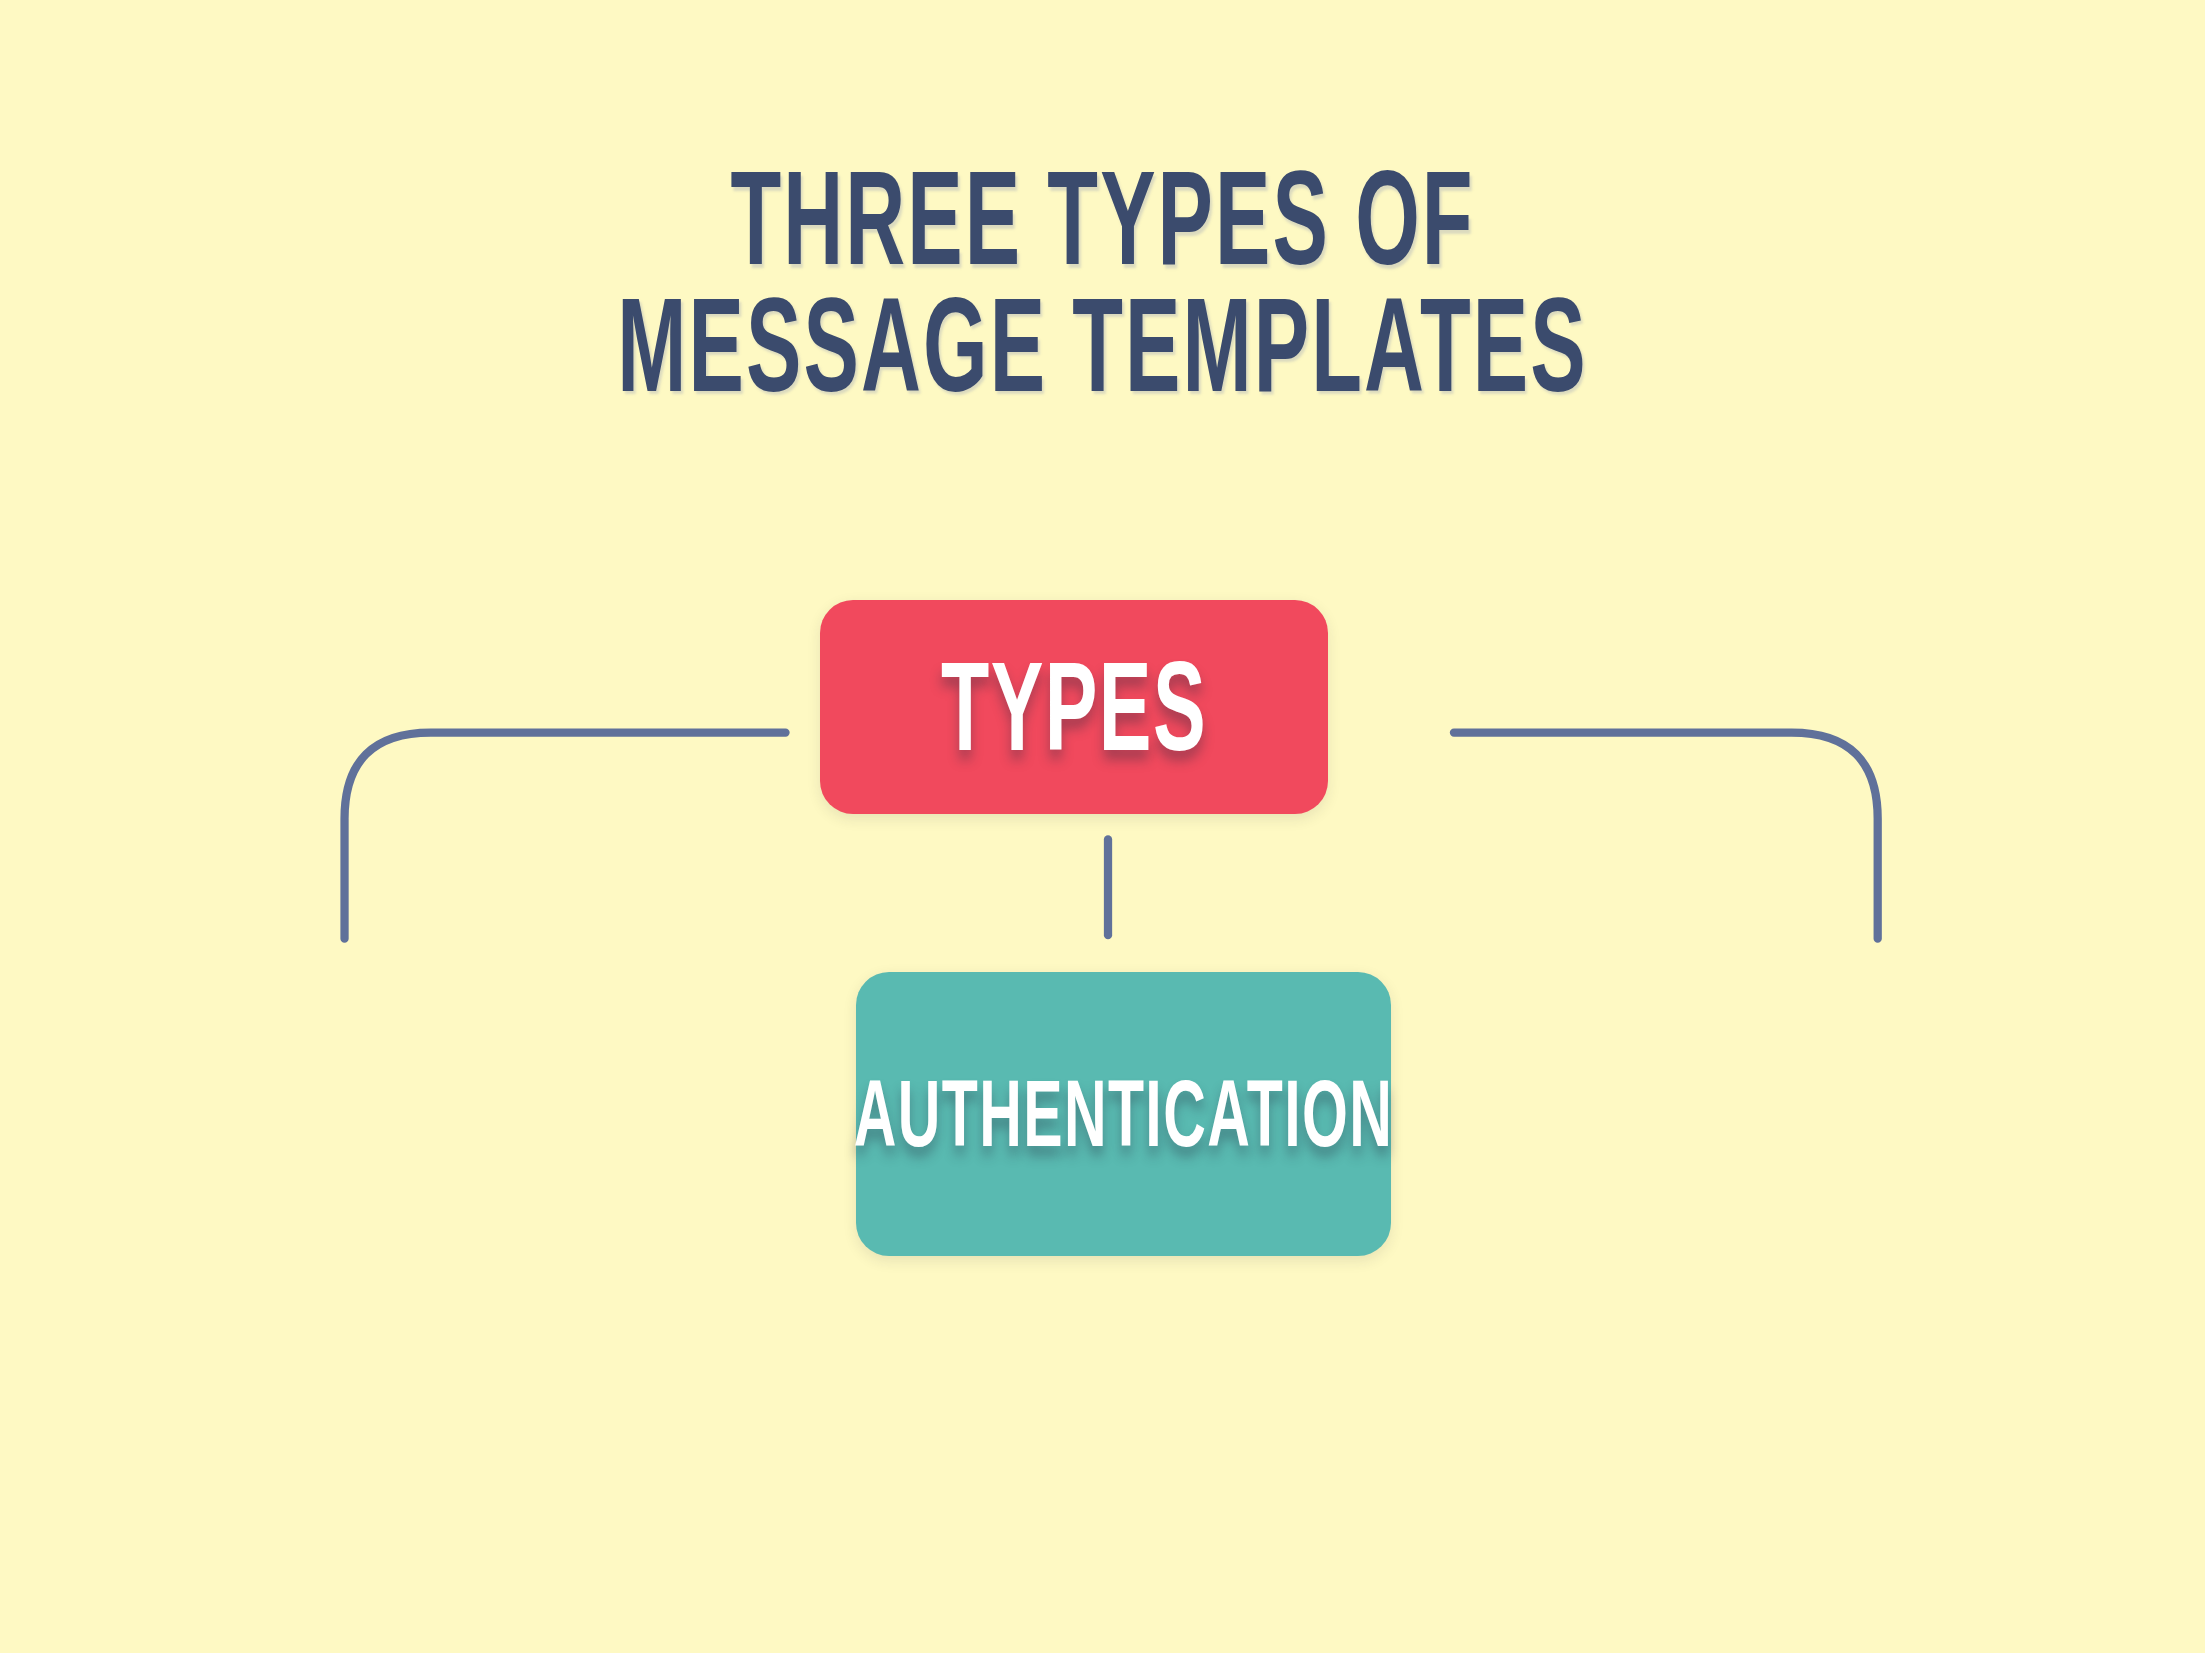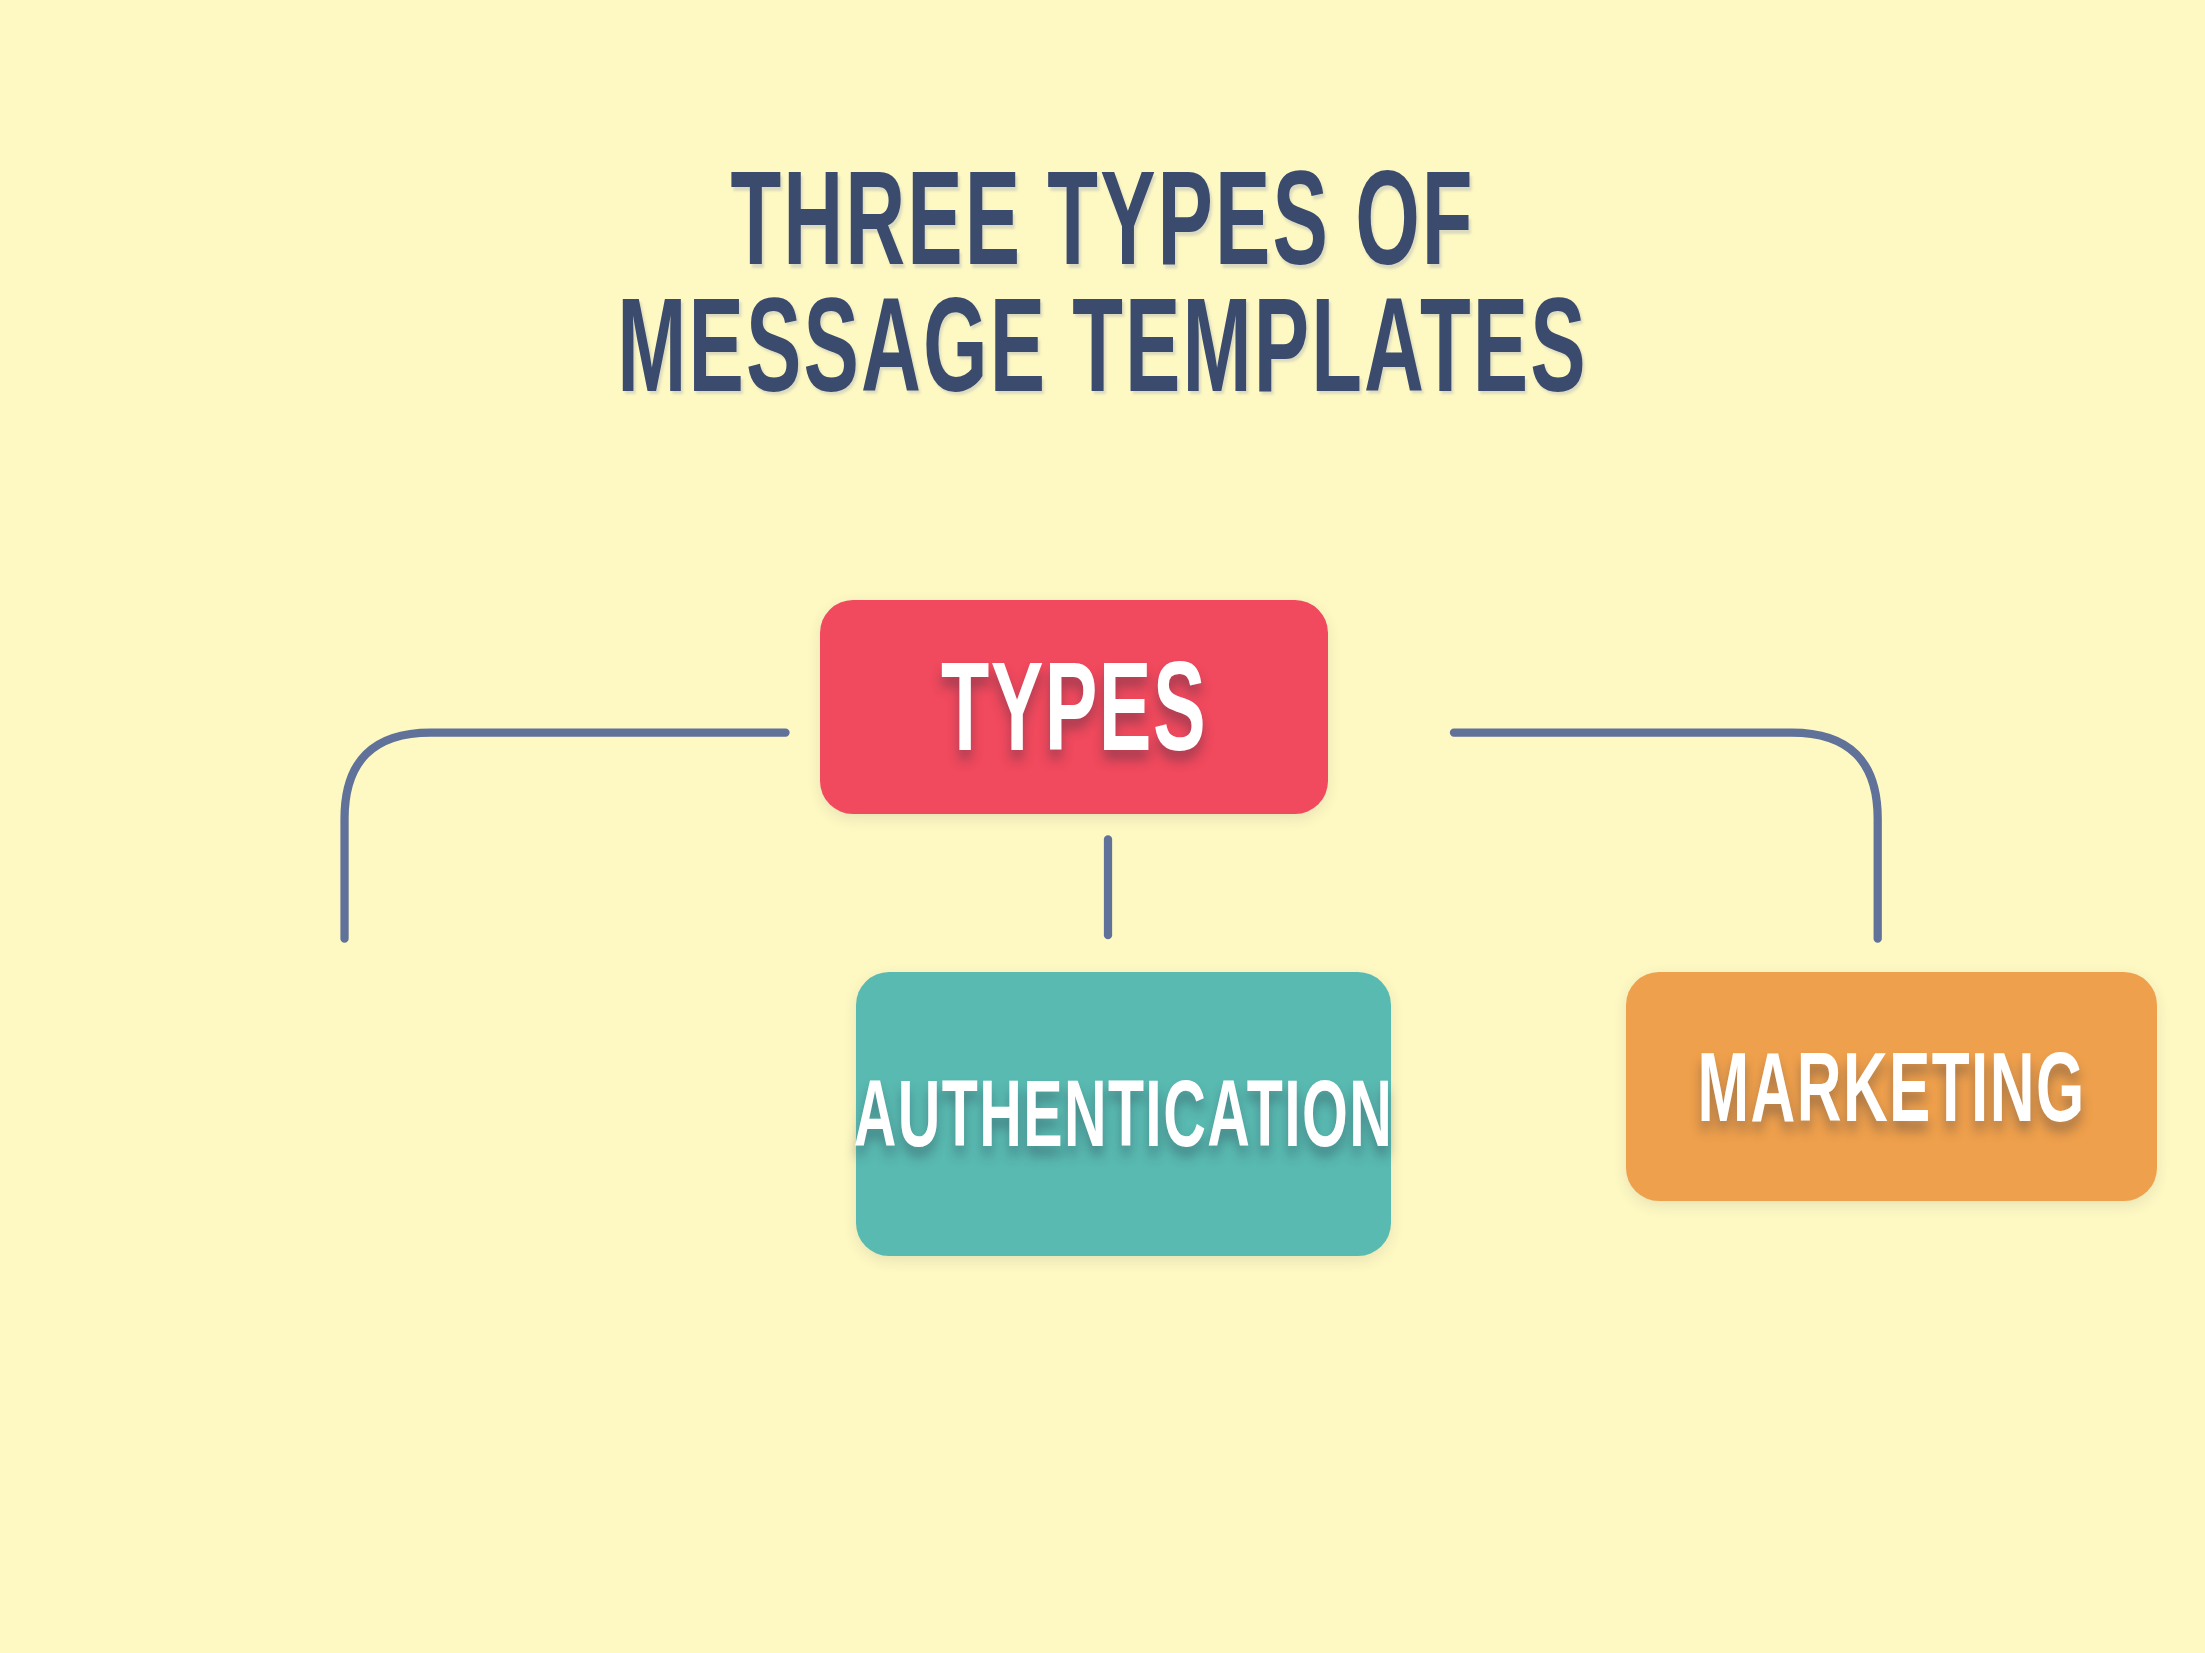--- a/index.html
+++ b/index.html
@@ -110,18 +110,15 @@
 
   <div class="node node-root" style="background: rgb(241, 73, 93);">
     <span class="label label-root" style="color: rgb(255, 255, 255);">TYPES</span>
   </div>
 
 
   <div class="node node-authentication" style="background: rgb(89, 186, 177);">
     <span class="label label-authentication" style="color: rgb(255, 255, 255);">AUTHENTICATION</span>
   </div>
 
-  <div class="node node-marketing" style="background: rgb(239, 160, 76);">
-    <span class="label label-marketing" style="color: rgb(255, 255, 255);">MARKETING</span>
-  </div>
 
 </div>
 
 
 </body></html>

